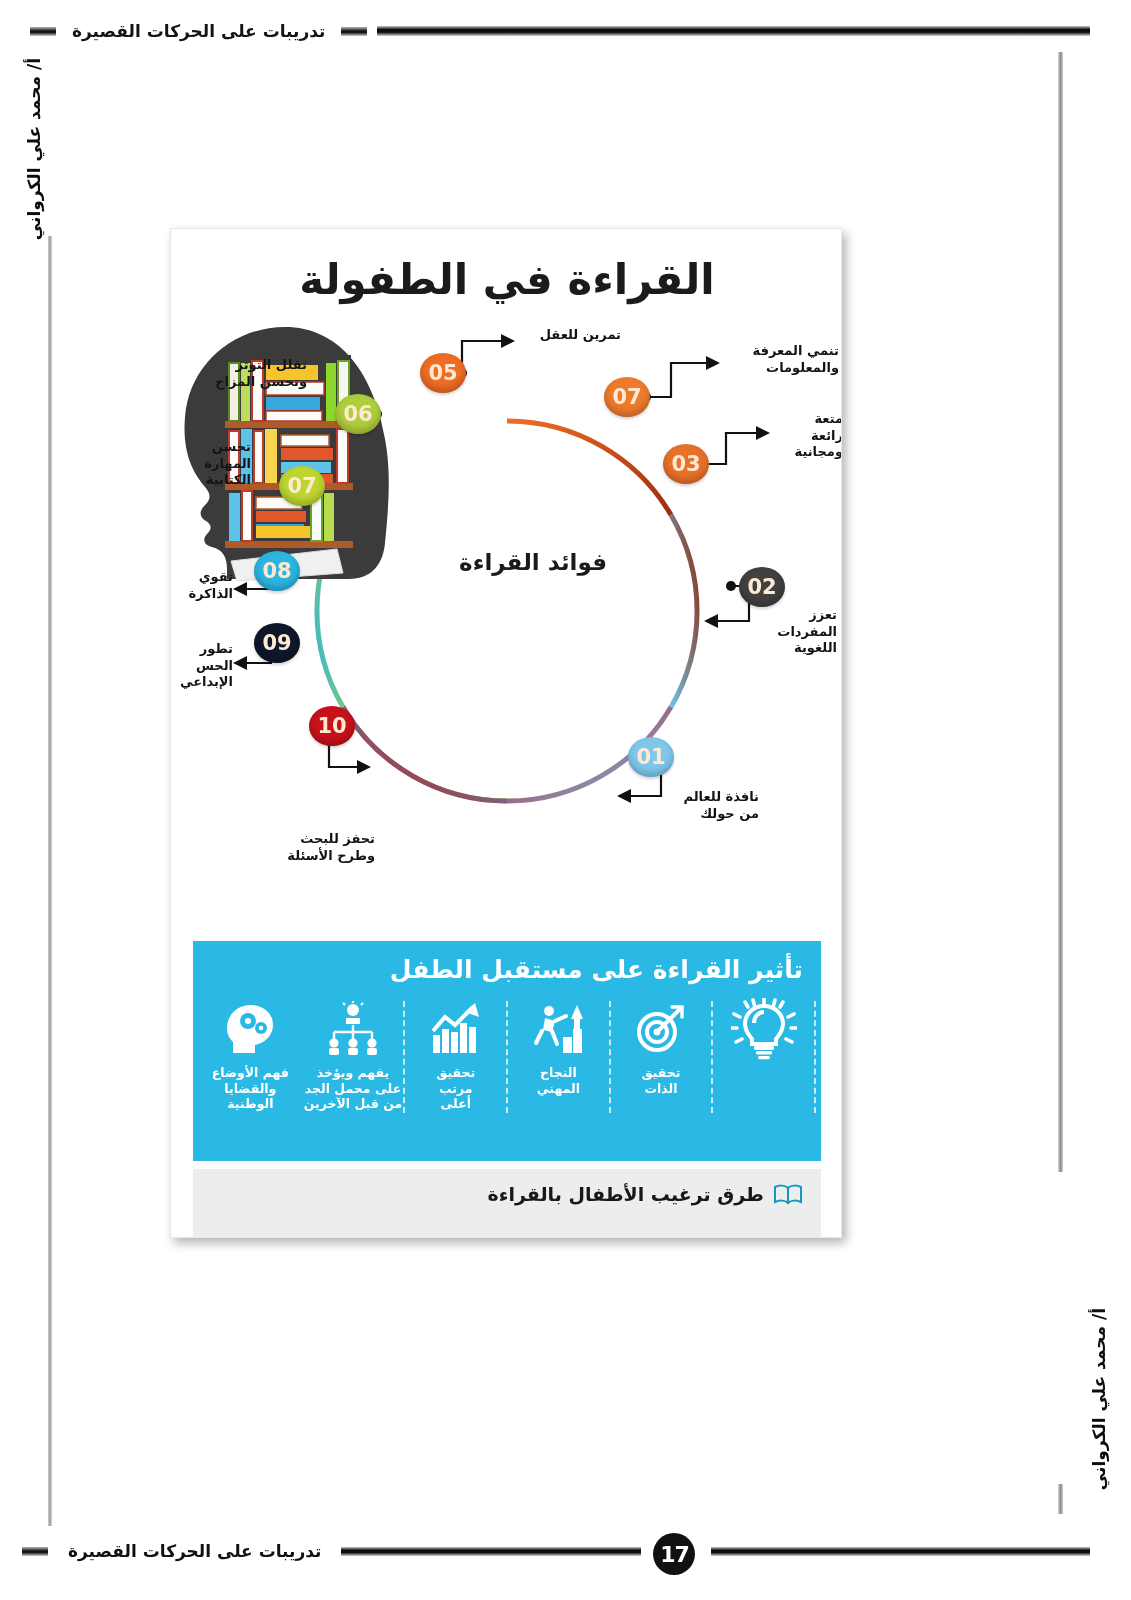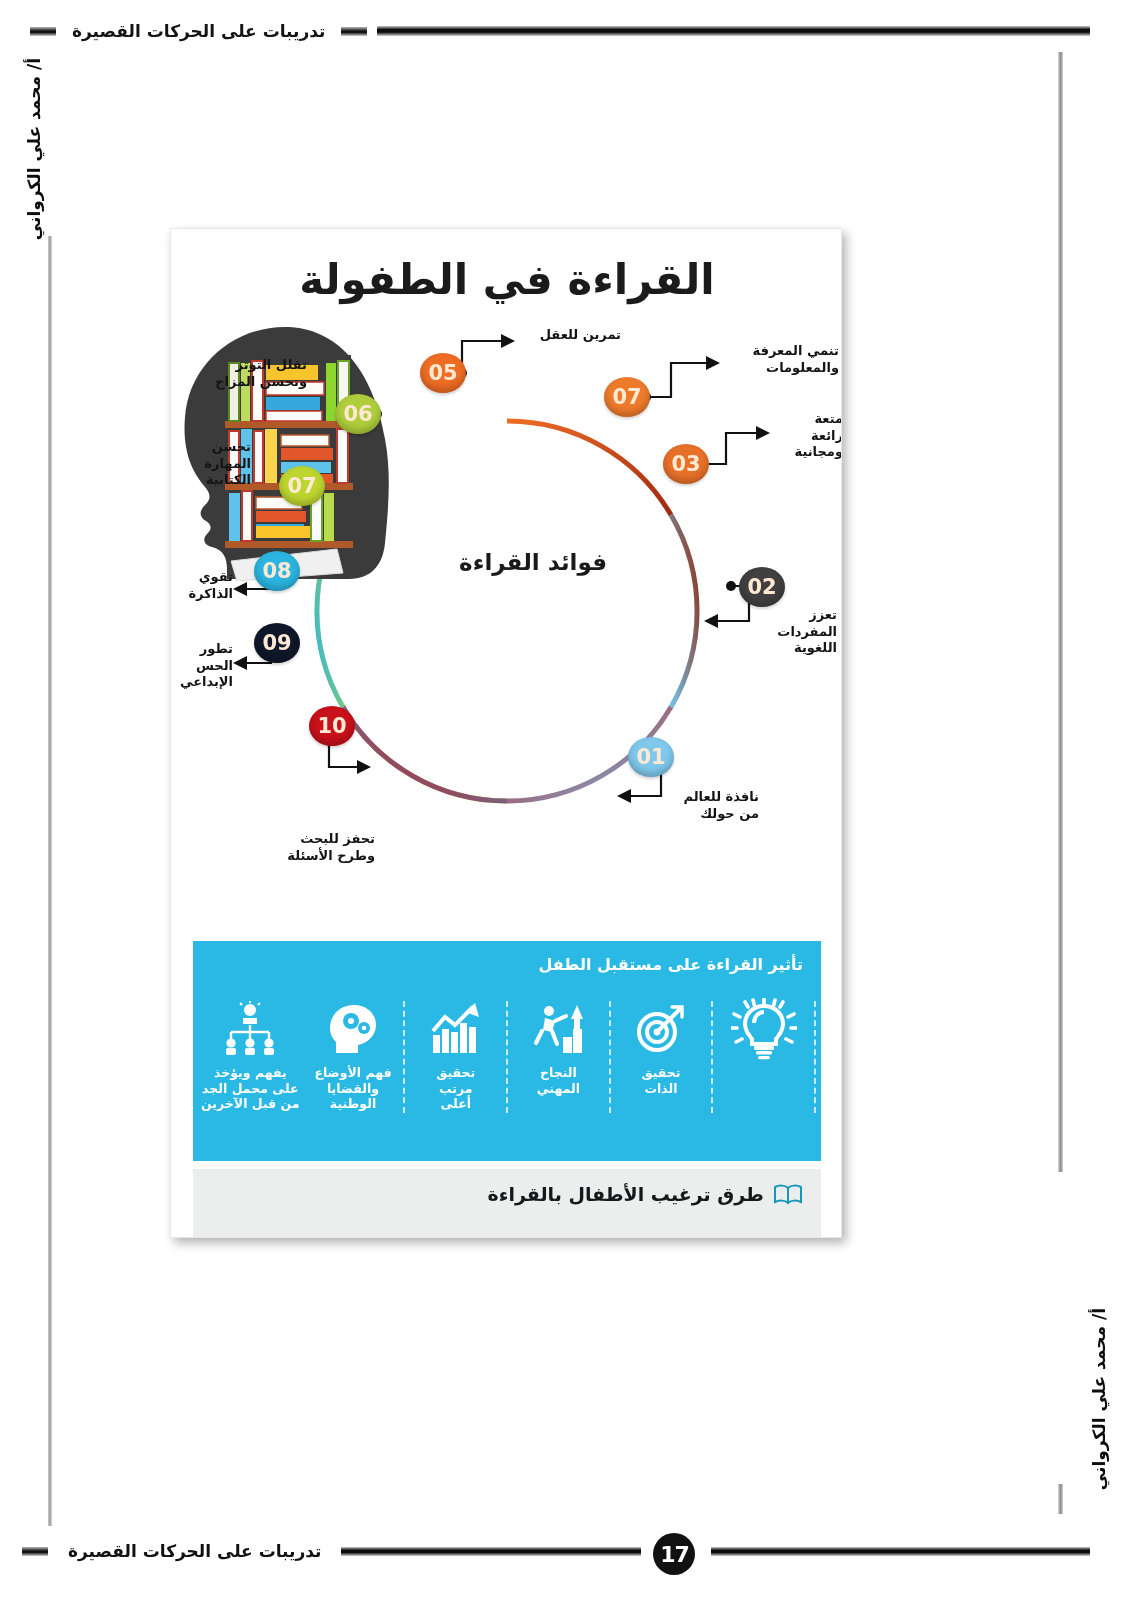--- a/index.html
+++ b/index.html
@@ -110,21 +110,21 @@
   }
   .lbl.r { text-align:right; }
   .lbl.l { text-align:left; }
 
   
   .blue-band {
     position:absolute; top:712px; left:22px; width:628px; height:220px;
     background:#2ab9e4;
   }
   .blue-title {
-    position:absolute; top:14px; right:18px; font-size:16px; font-weight:bold;
+    position:absolute; top:14px; right:18px; font-size:25px; font-weight:bold;
     color:#ffffff; letter-spacing:0px;
   }
   .blue-items {
     position:absolute; top:56px; left:0; width:628px; height:160px;
     display:flex; flex-direction:row-reverse; align-items:flex-start;
     padding:0 6px;
   }
   .b-item {
     flex:1 1 0; display:flex; flex-direction:column; align-items:center;
     gap:4px; position:relative; padding:0 2px;
@@ -347,51 +347,51 @@
 وطرح الأسئلة</div>
   </div>
 
   <div class="blue-band">
     <div class="blue-title">تأثير القراءة على مستقبل الطفل</div>
     <div class="blue-items">
 
       <div class="b-item">
         <div class="b-ico">
           <svg width="58" height="56" viewBox="0 0 58 56" fill="#fff">
+            <path d="M30,4 C16,4 6,14 6,27 C6,34 9,38 12,41 L12,52 L34,52 L34,44
+                     C44,42 52,34 52,24 C52,13 43,4 30,4 Z"></path>
+            <circle cx="27" cy="20" r="8" fill="#2ab9e4"></circle>
+            <circle cx="27" cy="20" r="3" fill="#fff"></circle>
+            <circle cx="40" cy="27" r="6" fill="#2ab9e4"></circle>
+            <circle cx="40" cy="27" r="2.3" fill="#fff"></circle>
+          </svg>
+        </div>
+        <div class="b-txt">فهم الأوضاع
+والقضايا
+الوطنية</div>
+      </div>
+
+      <div class="b-item">
+        <div class="b-ico">
+          <svg width="58" height="56" viewBox="0 0 58 56" fill="#fff">
             <circle cx="29" cy="9" r="6"></circle>
             <path d="M22,17 h14 v6 h-14 z"></path>
             <path d="M29,24 v7 M10,31 h38 M10,31 v7 M29,31 v7 M48,31 v7" stroke="#fff" stroke-width="2.4" fill="none"></path>
             <circle cx="10" cy="42" r="4.6"></circle>
               <rect x="5" y="47" width="10" height="7" rx="2"></rect>
             <circle cx="29" cy="42" r="4.6"></circle>
               <rect x="24" y="47" width="10" height="7" rx="2"></rect>
             <circle cx="48" cy="42" r="4.6"></circle>
               <rect x="43" y="47" width="10" height="7" rx="2"></rect>
             <path d="M29,2 v-2 M21,4 l-2,-2 M37,4 l2,-2" stroke="#fff" stroke-width="2" fill="none"></path>
           </svg>
         </div>
         <div class="b-txt">يفهم ويؤخذ
 على محمل الجد
 من قبل الآخرين</div>
-      </div>
-
-      <div class="b-item">
-        <div class="b-ico">
-          <svg width="58" height="56" viewBox="0 0 58 56" fill="#fff">
-            <path d="M30,4 C16,4 6,14 6,27 C6,34 9,38 12,41 L12,52 L34,52 L34,44
-                     C44,42 52,34 52,24 C52,13 43,4 30,4 Z"></path>
-            <circle cx="27" cy="20" r="8" fill="#2ab9e4"></circle>
-            <circle cx="27" cy="20" r="3" fill="#fff"></circle>
-            <circle cx="40" cy="27" r="6" fill="#2ab9e4"></circle>
-            <circle cx="40" cy="27" r="2.3" fill="#fff"></circle>
-          </svg>
-        </div>
-        <div class="b-txt">فهم الأوضاع
-والقضايا
-الوطنية</div>
       </div>
 
       <div class="b-item">
         <div class="b-ico">
           <svg width="58" height="56" viewBox="0 0 58 56" fill="#fff">
             <rect x="6" y="34" width="7" height="18"></rect>
             <rect x="15" y="28" width="7" height="24"></rect>
             <rect x="24" y="31" width="7" height="21"></rect>
             <rect x="33" y="22" width="7" height="30"></rect>
             <rect x="42" y="26" width="7" height="26"></rect>

